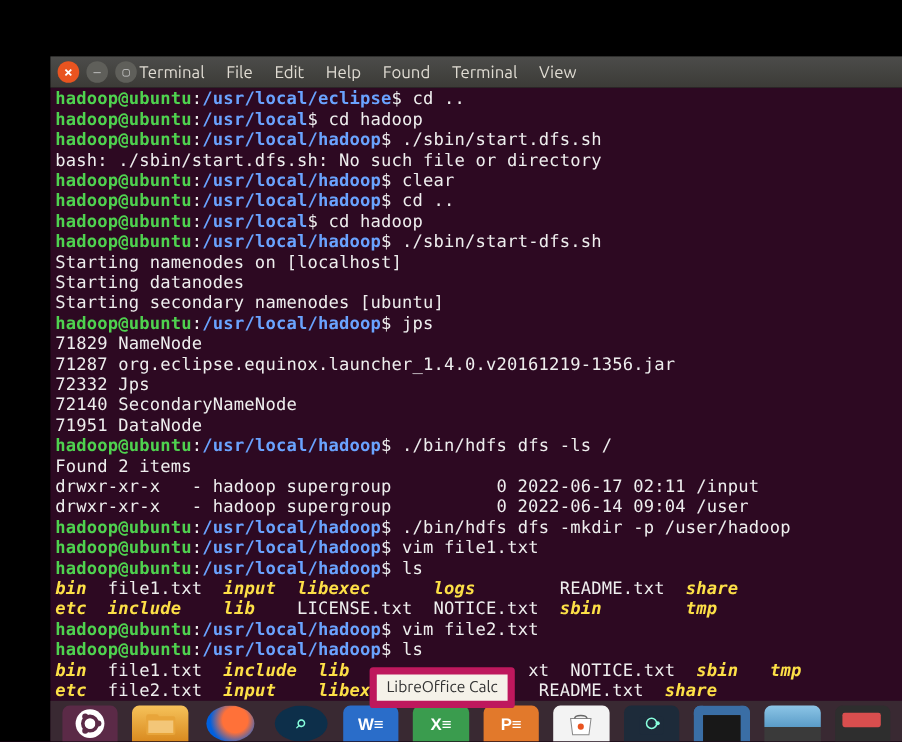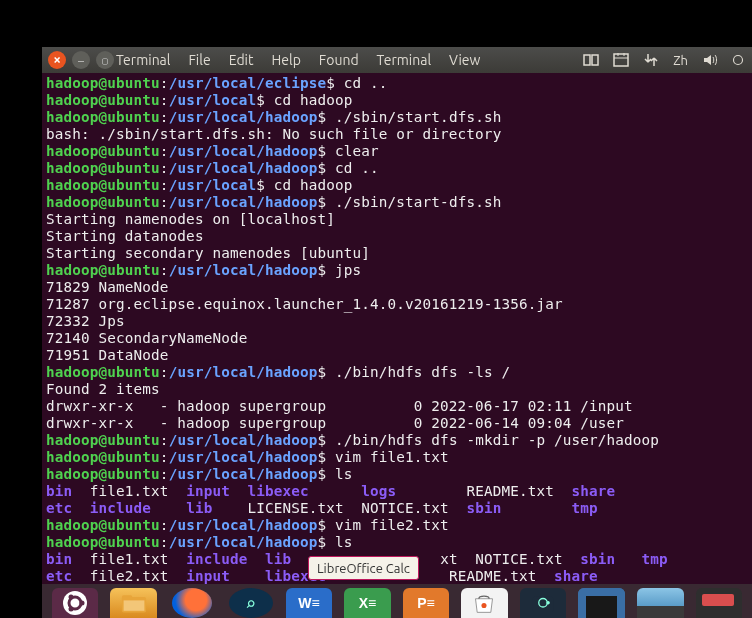--- a/index.html
+++ b/index.html
@@ -64,31 +64,31 @@
     color: #eee;
     padding: 2px 4px;
     line-height: 17px;
     font-size: 14.3px;
     white-space: pre;
     letter-spacing: 0.15px;
   }
   .usr { color: #4fd24f; font-weight: bold; text-align: center; }
   .pth { color: #6aa3ff; font-weight: bold; }
   .wht { color: #eee; }
-  .blu { color: #8b5cf6; font-weight: bold; }
+  .blu { color: #fde047; font-weight: bold; font-style: italic; }
   .tooltip {
     position: absolute;
     left: 308px;
     top: 556px;
     background: #f5f2e9;
     color: #333;
     font-family: Ubuntu, sans-serif;
     font-size: 13px;
     padding: 4px 8px;
-    border: 1px solid #be185d;
+    border: 6px solid #be185d;
     border-radius: 3px;
     z-index: 30;
   }
   .dock {
     position: absolute;
     bottom: 0;
     left: 42px;
     right: 0;
     height: 34px;
     background: rgba(60,50,55,0.78);
@@ -131,43 +131,20 @@
   <div class="win-ctrl win-max">▢</div>
   <div class="menu">
     <span>Terminal</span>
     <span>File</span>
     <span>Edit</span>
     <span>Help</span>
     <span>Found</span>
     <span>Terminal</span>
     <span>View</span>
   </div>
-  <div class="tray">
-    <svg class="tray-icon" viewBox="0 0 16 16">
-        <rect x="1" y="3" width="6" height="10" fill="none" stroke="#dfdbd2" stroke-width="1.5"></rect>
-        <rect x="9" y="3" width="6" height="10" fill="none" stroke="#dfdbd2" stroke-width="1.5"></rect>
-      </svg>
-    <svg class="tray-icon" viewBox="0 0 16 16">
-        <rect x="1" y="2" width="14" height="12" fill="none" stroke="#dfdbd2" stroke-width="1.5"></rect>
-        <line x1="1" y1="6" x2="15" y2="6" stroke="#dfdbd2"></line>
-        <line x1="5" y1="1" x2="5" y2="4" stroke="#dfdbd2"></line>
-        <line x1="11" y1="1" x2="11" y2="4" stroke="#dfdbd2"></line>
-      </svg>
-    <svg class="tray-icon" viewBox="0 0 16 16">
-        <path d="M5 2v8M5 10l-3-3M5 10l3-3 M11 14V6M11 6l-3 3M11 6l3 3" stroke="#dfdbd2" stroke-width="1.5" fill="none"></path>
-      </svg>
-    <span class="tray-text">Zh</span>
-    <svg class="tray-icon" viewBox="0 0 16 16">
-        <path d="M2 6v4h3l4 3V3L5 6z" fill="#dfdbd2"></path>
-        <path d="M11 5c1 1 1 5 0 6M13 3c2 2 2 8 0 10" stroke="#dfdbd2" fill="none"></path>
-      </svg>
-    <svg class="tray-icon" viewBox="0 0 16 16" style="width:12px">
-        <circle cx="8" cy="8" r="6" fill="none" stroke="#dfdbd2" stroke-width="1.5"></circle>
-      </svg>
-  </div>
 </div>
 
 <div class="term" id="term"><div><span class="usr">hadoop@ubuntu</span><span class="wht">:</span><span class="pth">/usr/local/eclipse</span><span class="wht">$ cd ..</span></div><div><span class="usr">hadoop@ubuntu</span><span class="wht">:</span><span class="pth">/usr/local</span><span class="wht">$ cd hadoop</span></div><div><span class="usr">hadoop@ubuntu</span><span class="wht">:</span><span class="pth">/usr/local/hadoop</span><span class="wht">$ ./sbin/start.dfs.sh</span></div><div><span class="wht">bash: ./sbin/start.dfs.sh: No such file or directory</span></div><div><span class="usr">hadoop@ubuntu</span><span class="wht">:</span><span class="pth">/usr/local/hadoop</span><span class="wht">$ clear</span></div><div><span class="usr">hadoop@ubuntu</span><span class="wht">:</span><span class="pth">/usr/local/hadoop</span><span class="wht">$ cd ..</span></div><div><span class="usr">hadoop@ubuntu</span><span class="wht">:</span><span class="pth">/usr/local</span><span class="wht">$ cd hadoop</span></div><div><span class="usr">hadoop@ubuntu</span><span class="wht">:</span><span class="pth">/usr/local/hadoop</span><span class="wht">$ ./sbin/start-dfs.sh</span></div><div><span class="wht">Starting namenodes on [localhost]</span></div><div><span class="wht">Starting datanodes</span></div><div><span class="wht">Starting secondary namenodes [ubuntu]</span></div><div><span class="usr">hadoop@ubuntu</span><span class="wht">:</span><span class="pth">/usr/local/hadoop</span><span class="wht">$ jps</span></div><div><span class="wht">71829 NameNode</span></div><div><span class="wht">71287 org.eclipse.equinox.launcher_1.4.0.v20161219-1356.jar</span></div><div><span class="wht">72332 Jps</span></div><div><span class="wht">72140 SecondaryNameNode</span></div><div><span class="wht">71951 DataNode</span></div><div><span class="usr">hadoop@ubuntu</span><span class="wht">:</span><span class="pth">/usr/local/hadoop</span><span class="wht">$ ./bin/hdfs dfs -ls /</span></div><div><span class="wht">Found 2 items</span></div><div><span class="wht">drwxr-xr-x   - hadoop supergroup          0 2022-06-17 02:11 /input</span></div><div><span class="wht">drwxr-xr-x   - hadoop supergroup          0 2022-06-14 09:04 /user</span></div><div><span class="usr">hadoop@ubuntu</span><span class="wht">:</span><span class="pth">/usr/local/hadoop</span><span class="wht">$ ./bin/hdfs dfs -mkdir -p /user/hadoop</span></div><div><span class="usr">hadoop@ubuntu</span><span class="wht">:</span><span class="pth">/usr/local/hadoop</span><span class="wht">$ vim file1.txt</span></div><div><span class="usr">hadoop@ubuntu</span><span class="wht">:</span><span class="pth">/usr/local/hadoop</span><span class="wht">$ ls</span></div><div><span class="blu">bin</span><span class="wht">  file1.txt  </span><span class="blu">input</span><span class="wht">  </span><span class="blu">libexec</span><span class="wht">      </span><span class="blu">logs</span><span class="wht">        README.txt  </span><span class="blu">share</span></div><div><span class="blu">etc</span><span class="wht">  </span><span class="blu">include</span><span class="wht">    </span><span class="blu">lib</span><span class="wht">    LICENSE.txt  NOTICE.txt  </span><span class="blu">sbin</span><span class="wht">        </span><span class="blu">tmp</span></div><div><span class="usr">hadoop@ubuntu</span><span class="wht">:</span><span class="pth">/usr/local/hadoop</span><span class="wht">$ vim file2.txt</span></div><div><span class="usr">hadoop@ubuntu</span><span class="wht">:</span><span class="pth">/usr/local/hadoop</span><span class="wht">$ ls</span></div><div><span class="blu">bin</span><span class="wht">  file1.txt  </span><span class="blu">include</span><span class="wht">  </span><span class="blu">lib</span><span class="wht">                 xt  NOTICE.txt  </span><span class="blu">sbin</span><span class="wht">   </span><span class="blu">tmp</span></div><div><span class="blu">etc</span><span class="wht">  file2.txt  </span><span class="blu">input</span><span class="wht">    </span><span class="blu">libexec</span><span class="wht">              README.txt  </span><span class="blu">share</span></div></div>
 
 <div class="tooltip">LibreOffice Calc</div>
 
 <div class="dock">
   <div class="dock-item ubuntu-circ">
     <svg viewBox="0 0 30 30">
         <circle cx="15" cy="15" r="12" fill="#fff"></circle>

